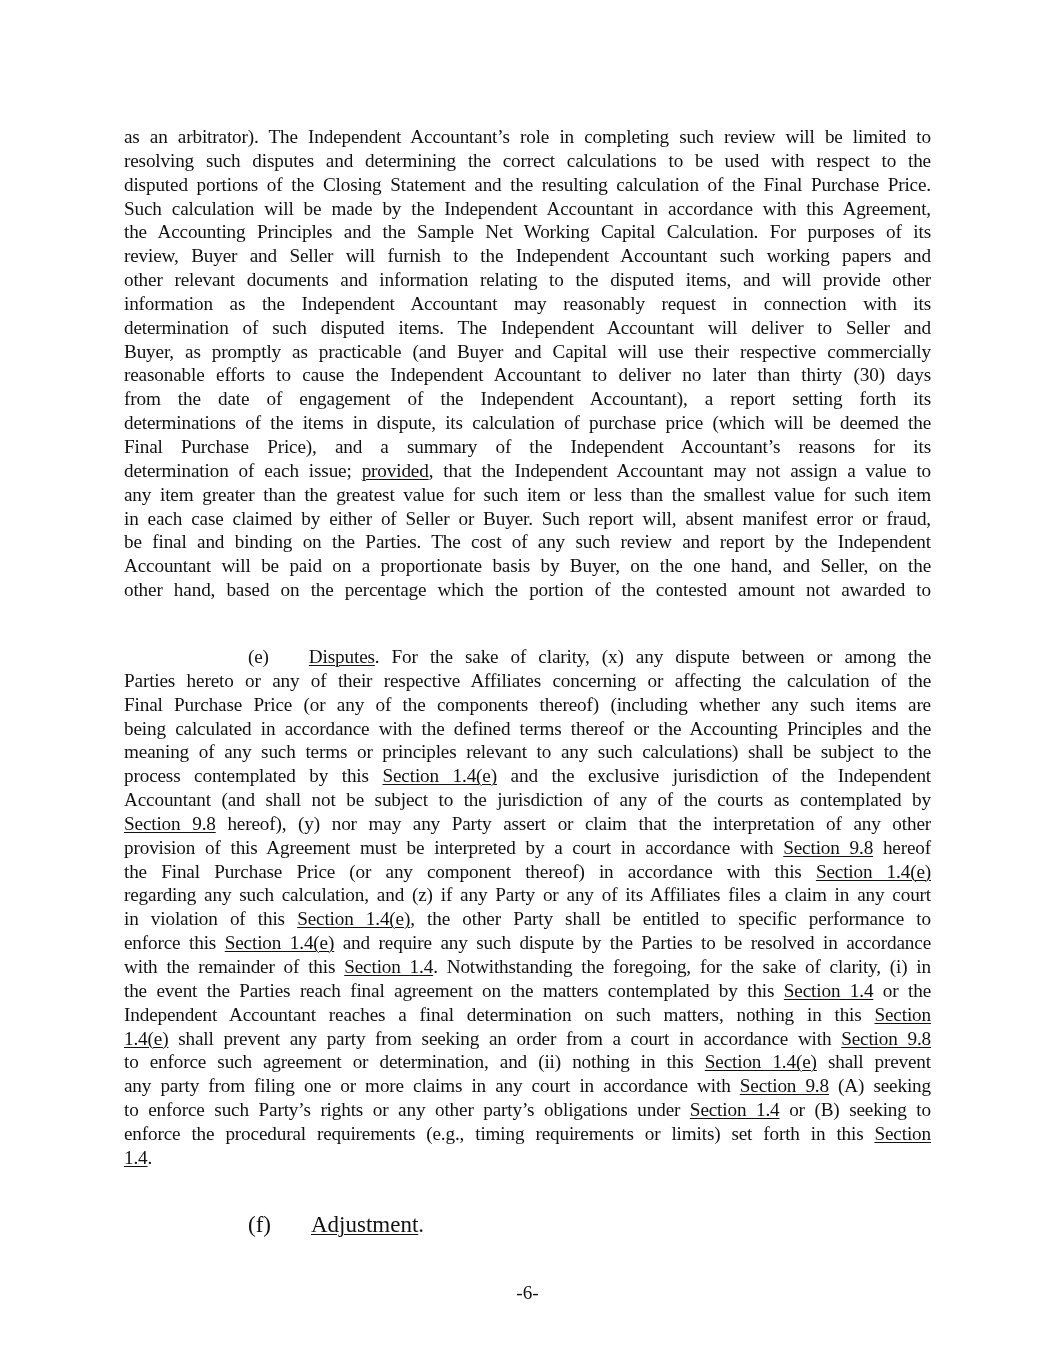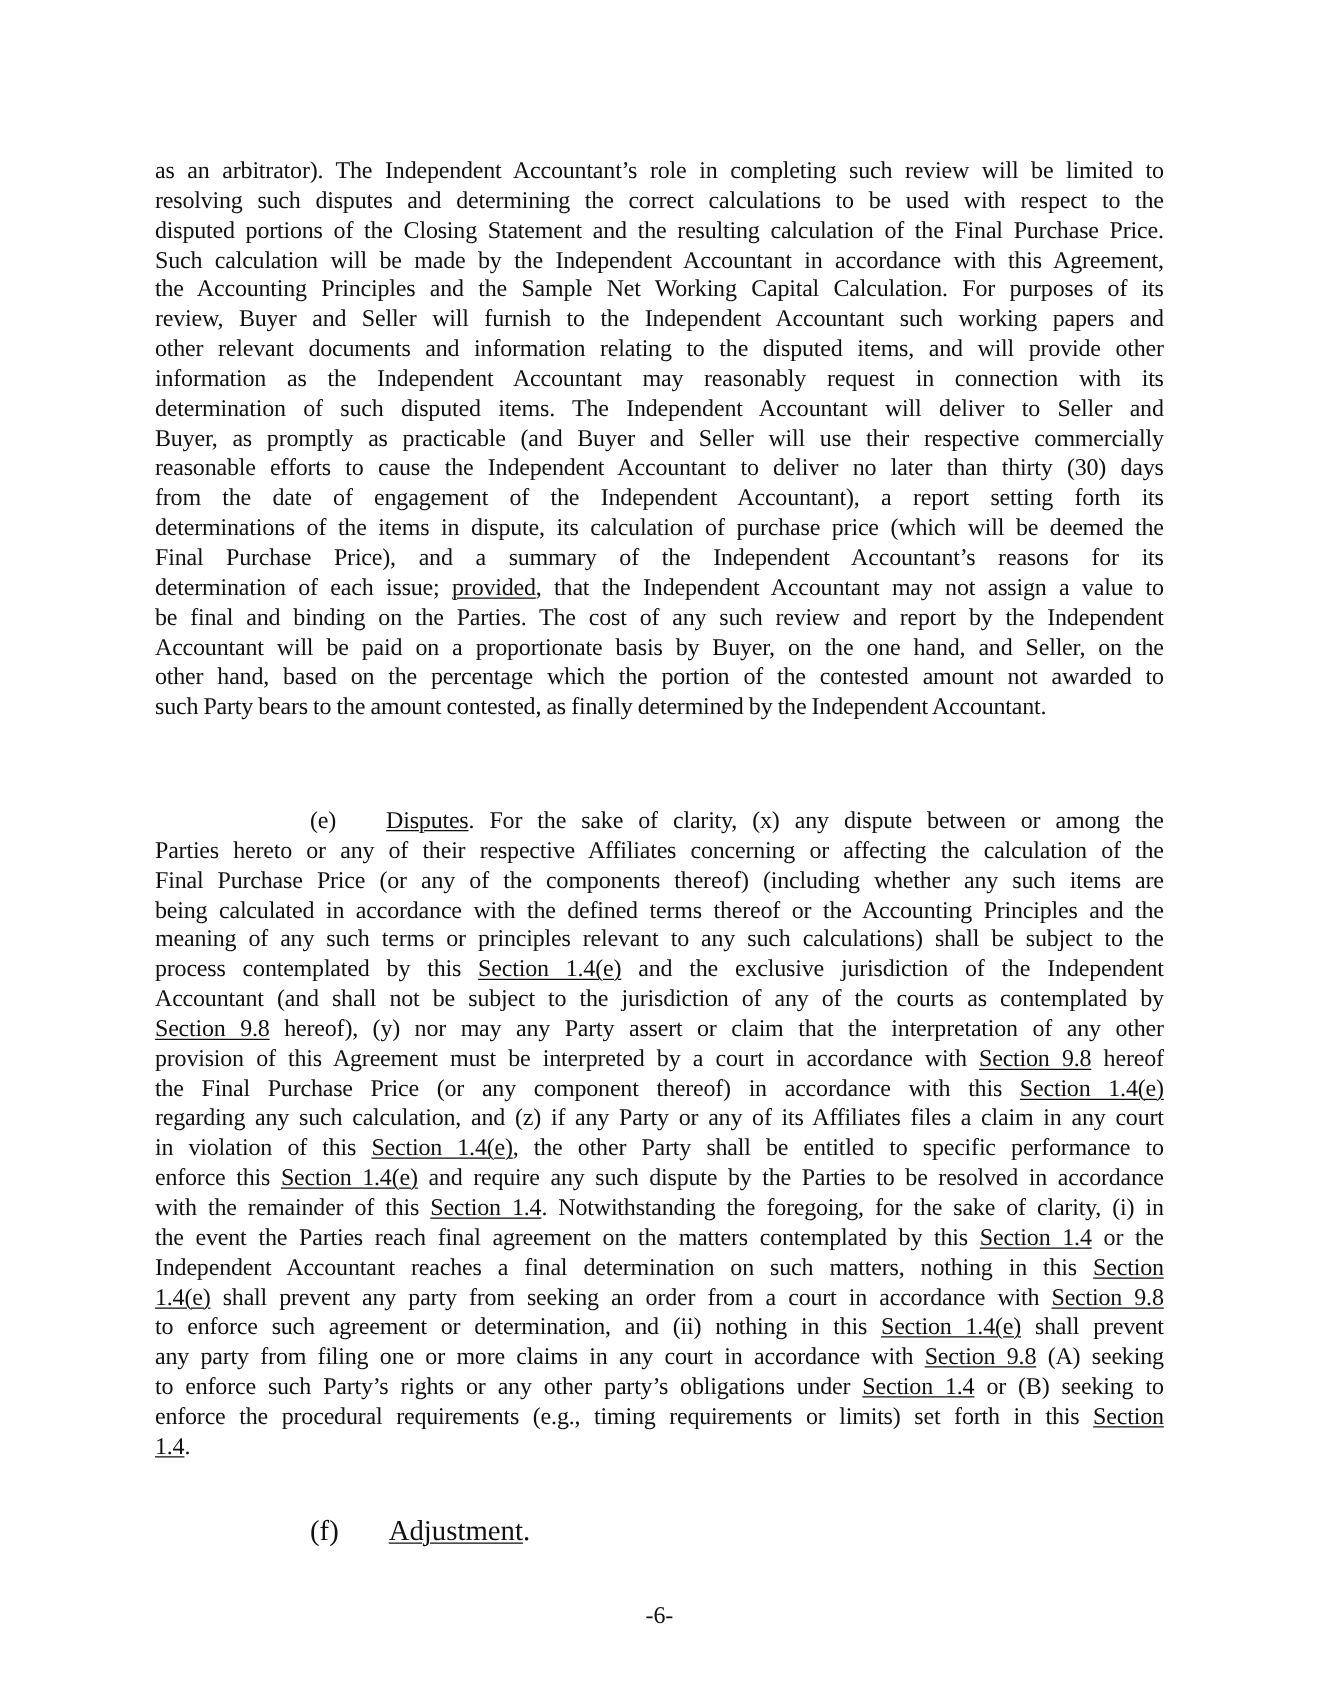--- a/index.html
+++ b/index.html
@@ -27,30 +27,31 @@
   <div class="para" id="para1" style="top:125px;">
       <span class="line"><span>as an arbitrator).  The Independent Accountant’s role in completing such review will be limited to</span></span>
       <span class="line"><span>resolving such disputes and determining the correct calculations to be used with respect to the</span></span>
       <span class="line"><span>disputed portions of the Closing Statement and the resulting calculation of the Final Purchase Price.</span></span>
       <span class="line"><span>Such calculation will be made by the Independent Accountant in accordance with this Agreement,</span></span>
       <span class="line"><span>the Accounting Principles and the Sample Net Working Capital Calculation.  For purposes of its</span></span>
       <span class="line"><span>review, Buyer and Seller will furnish to the Independent Accountant such working papers and</span></span>
       <span class="line"><span>other relevant documents and information relating to the disputed items, and will provide other</span></span>
       <span class="line"><span>information as the Independent Accountant may reasonably request in connection with its</span></span>
       <span class="line"><span>determination of such disputed items.  The Independent Accountant will deliver to Seller and</span></span>
-      <span class="line"><span>Buyer, as promptly as practicable (and Buyer and Seller will use their respective commercially</span></span>
+      <span class="line"><span>Buyer, as promptly as practicable (and Buyer and Capital will use their respective commercially</span></span>
       <span class="line"><span>reasonable efforts to cause the Independent Accountant to deliver no later than thirty (30) days</span></span>
       <span class="line"><span>from the date of engagement of the Independent Accountant), a report setting forth its</span></span>
       <span class="line"><span>determinations of the items in dispute, its calculation of purchase price (which will be deemed the</span></span>
       <span class="line"><span>Final Purchase Price), and a summary of the Independent Accountant’s reasons for its</span></span>
       <span class="line"><span>determination of each issue; </span><span class="u">provided</span><span>, that the Independent Accountant may not assign a value to</span></span>
+      <span class="line"><span>any item greater than the greatest value for such item or less than the smallest value for such item</span></span>
+      <span class="line"><span>in each case claimed by either of Seller or Buyer.  Such report will, absent manifest error or fraud,</span></span>
       <span class="line"><span>be final and binding on the Parties.  The cost of any such review and report by the Independent</span></span>
       <span class="line"><span>Accountant will be paid on a proportionate basis by Buyer, on the one hand, and Seller, on the</span></span>
       <span class="line"><span>other hand, based on the percentage which the portion of the contested amount not awarded to</span></span>
-      <span class="line last"><span>such Party bears to the amount contested, as finally determined by the Independent Accountant.</span></span>
     </div>
 
   <div class="para" id="parae" style="top:645px;">
     <span class="line" style="text-align-last: justify;">
       <span style="display:inline-block; width:124px;"></span><span>(e)</span><span style="display:inline-block; width:40px;"></span><span class="u">Disputes</span><span>.  For the sake of clarity, (x) any dispute between or among the</span>
     </span>
   <span class="line"><span>Parties hereto or any of their respective Affiliates concerning or affecting the calculation of the</span></span>
       <span class="line"><span>Final Purchase Price (or any of the components thereof) (including whether any such items are</span></span>
       <span class="line"><span>being calculated in accordance with the defined terms thereof or the Accounting Principles and the</span></span>
       <span class="line"><span>meaning of any such terms or principles relevant to any such calculations) shall be subject to the</span></span>

